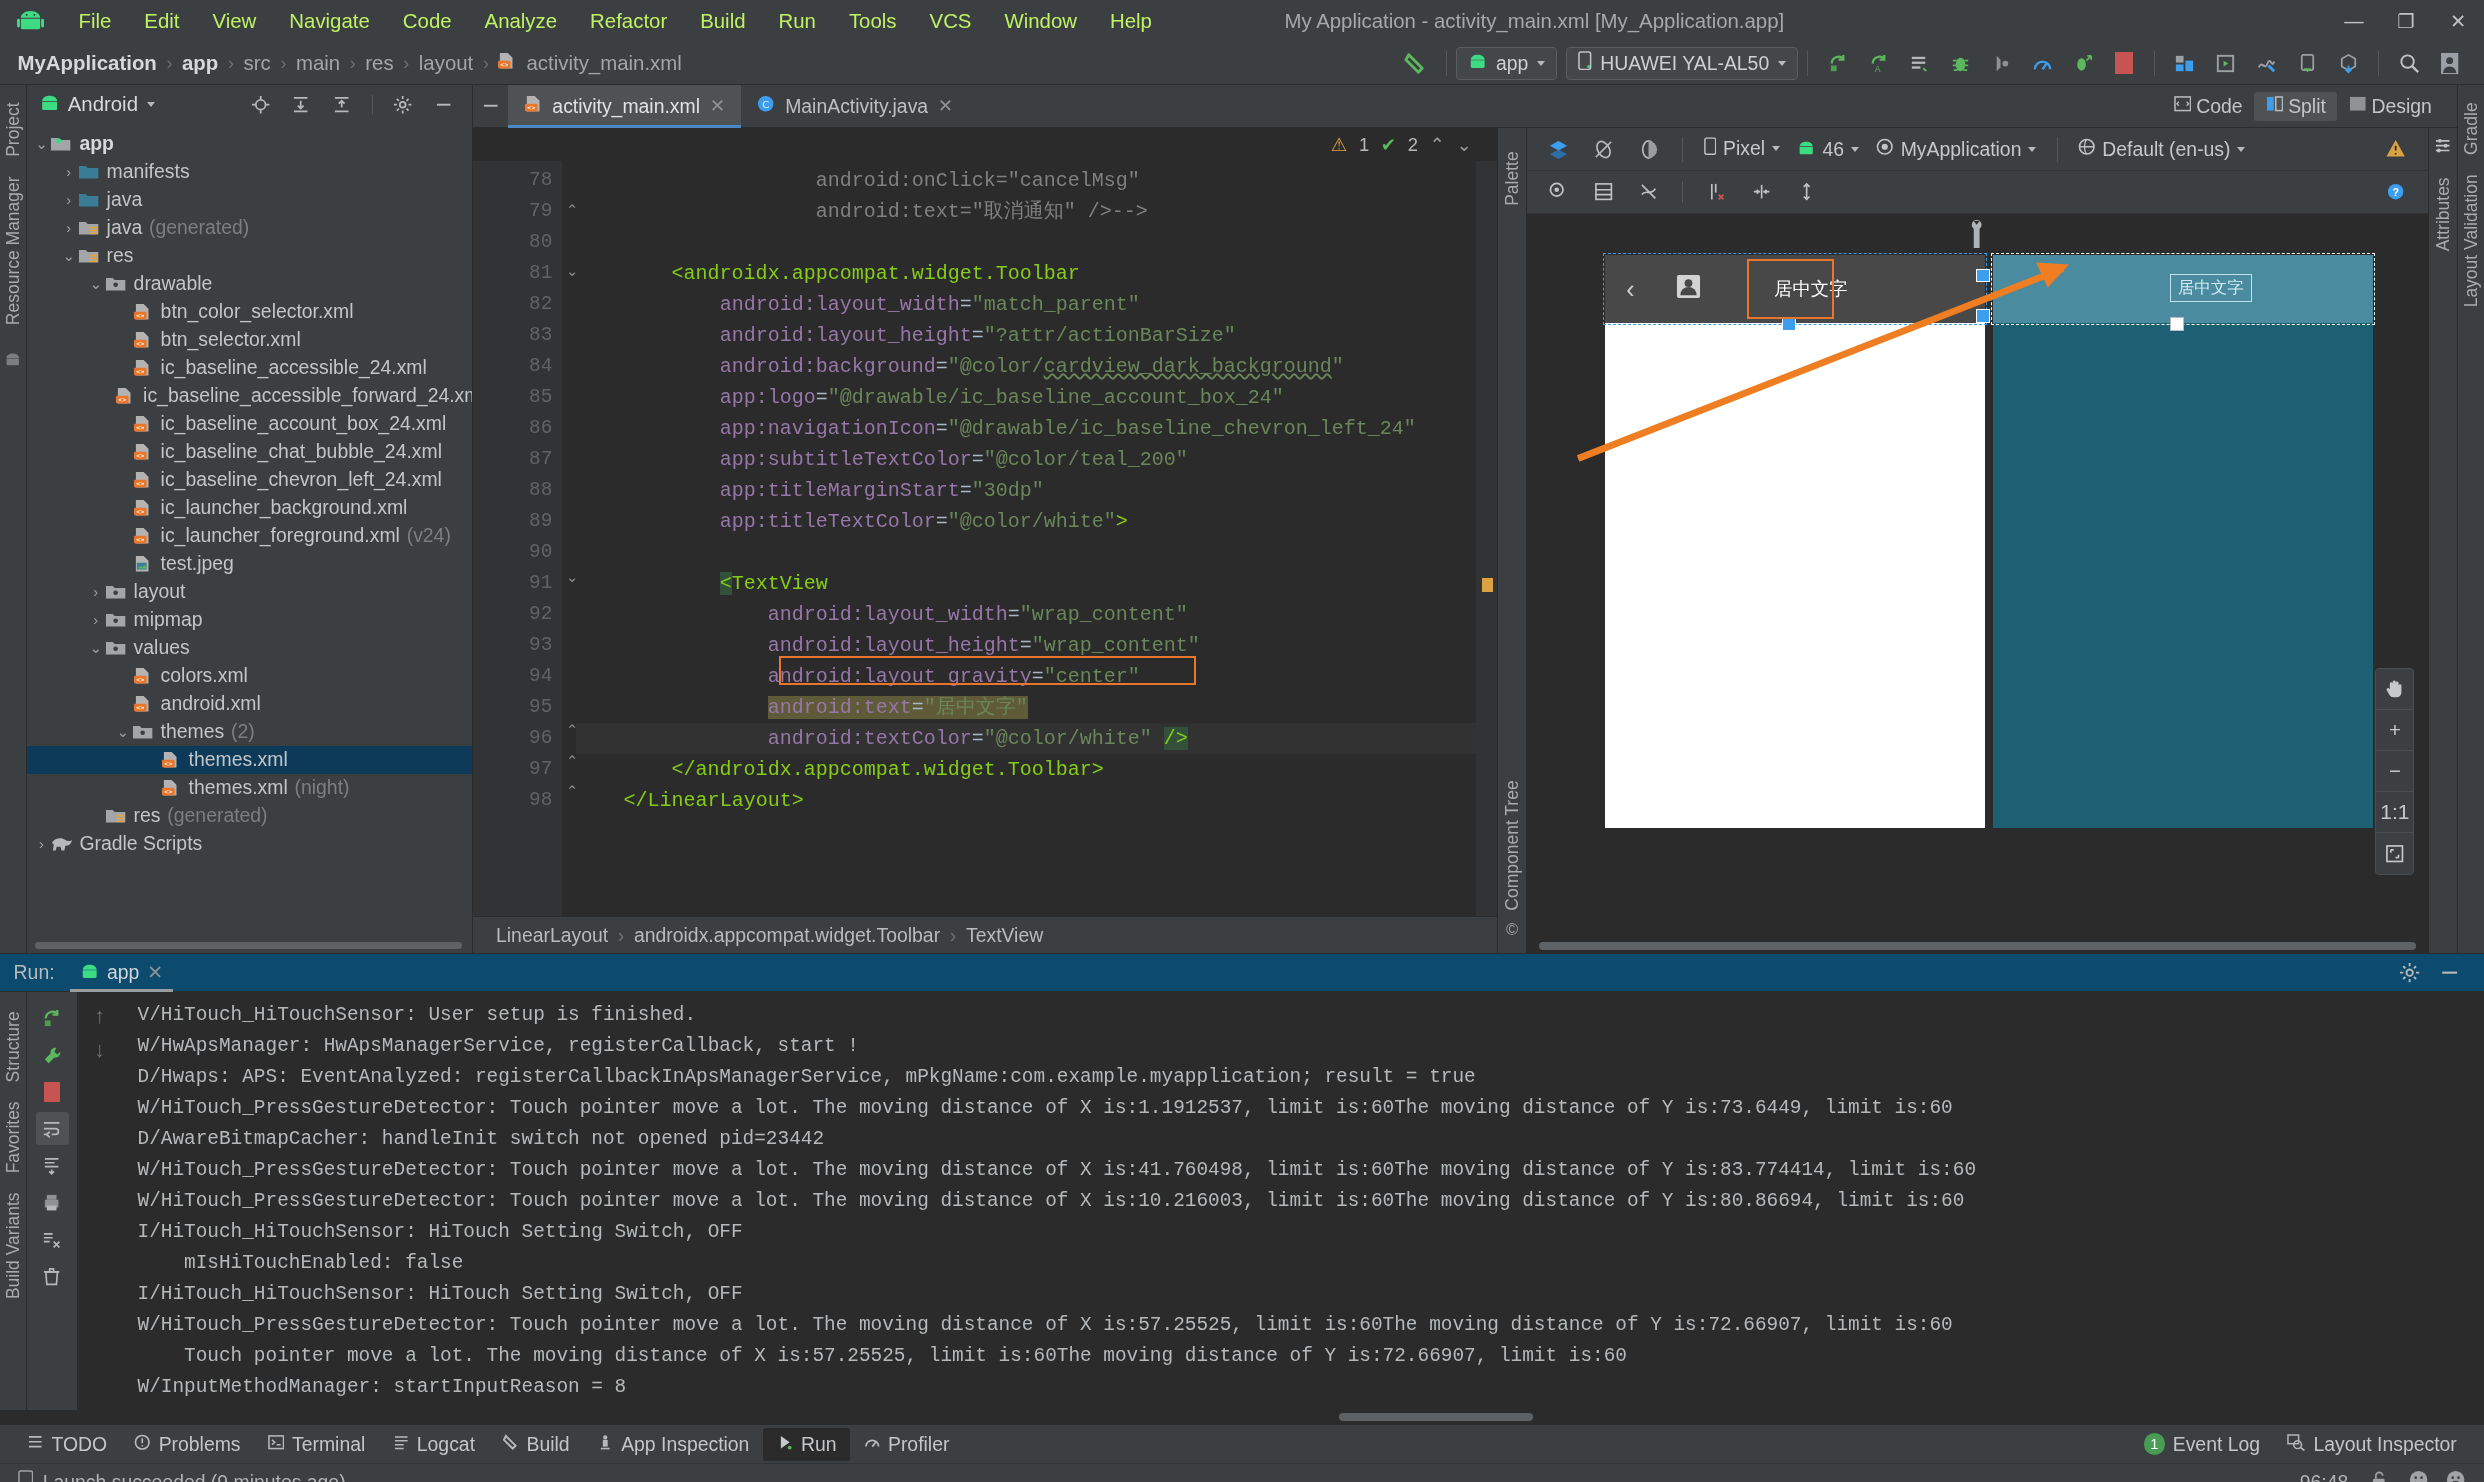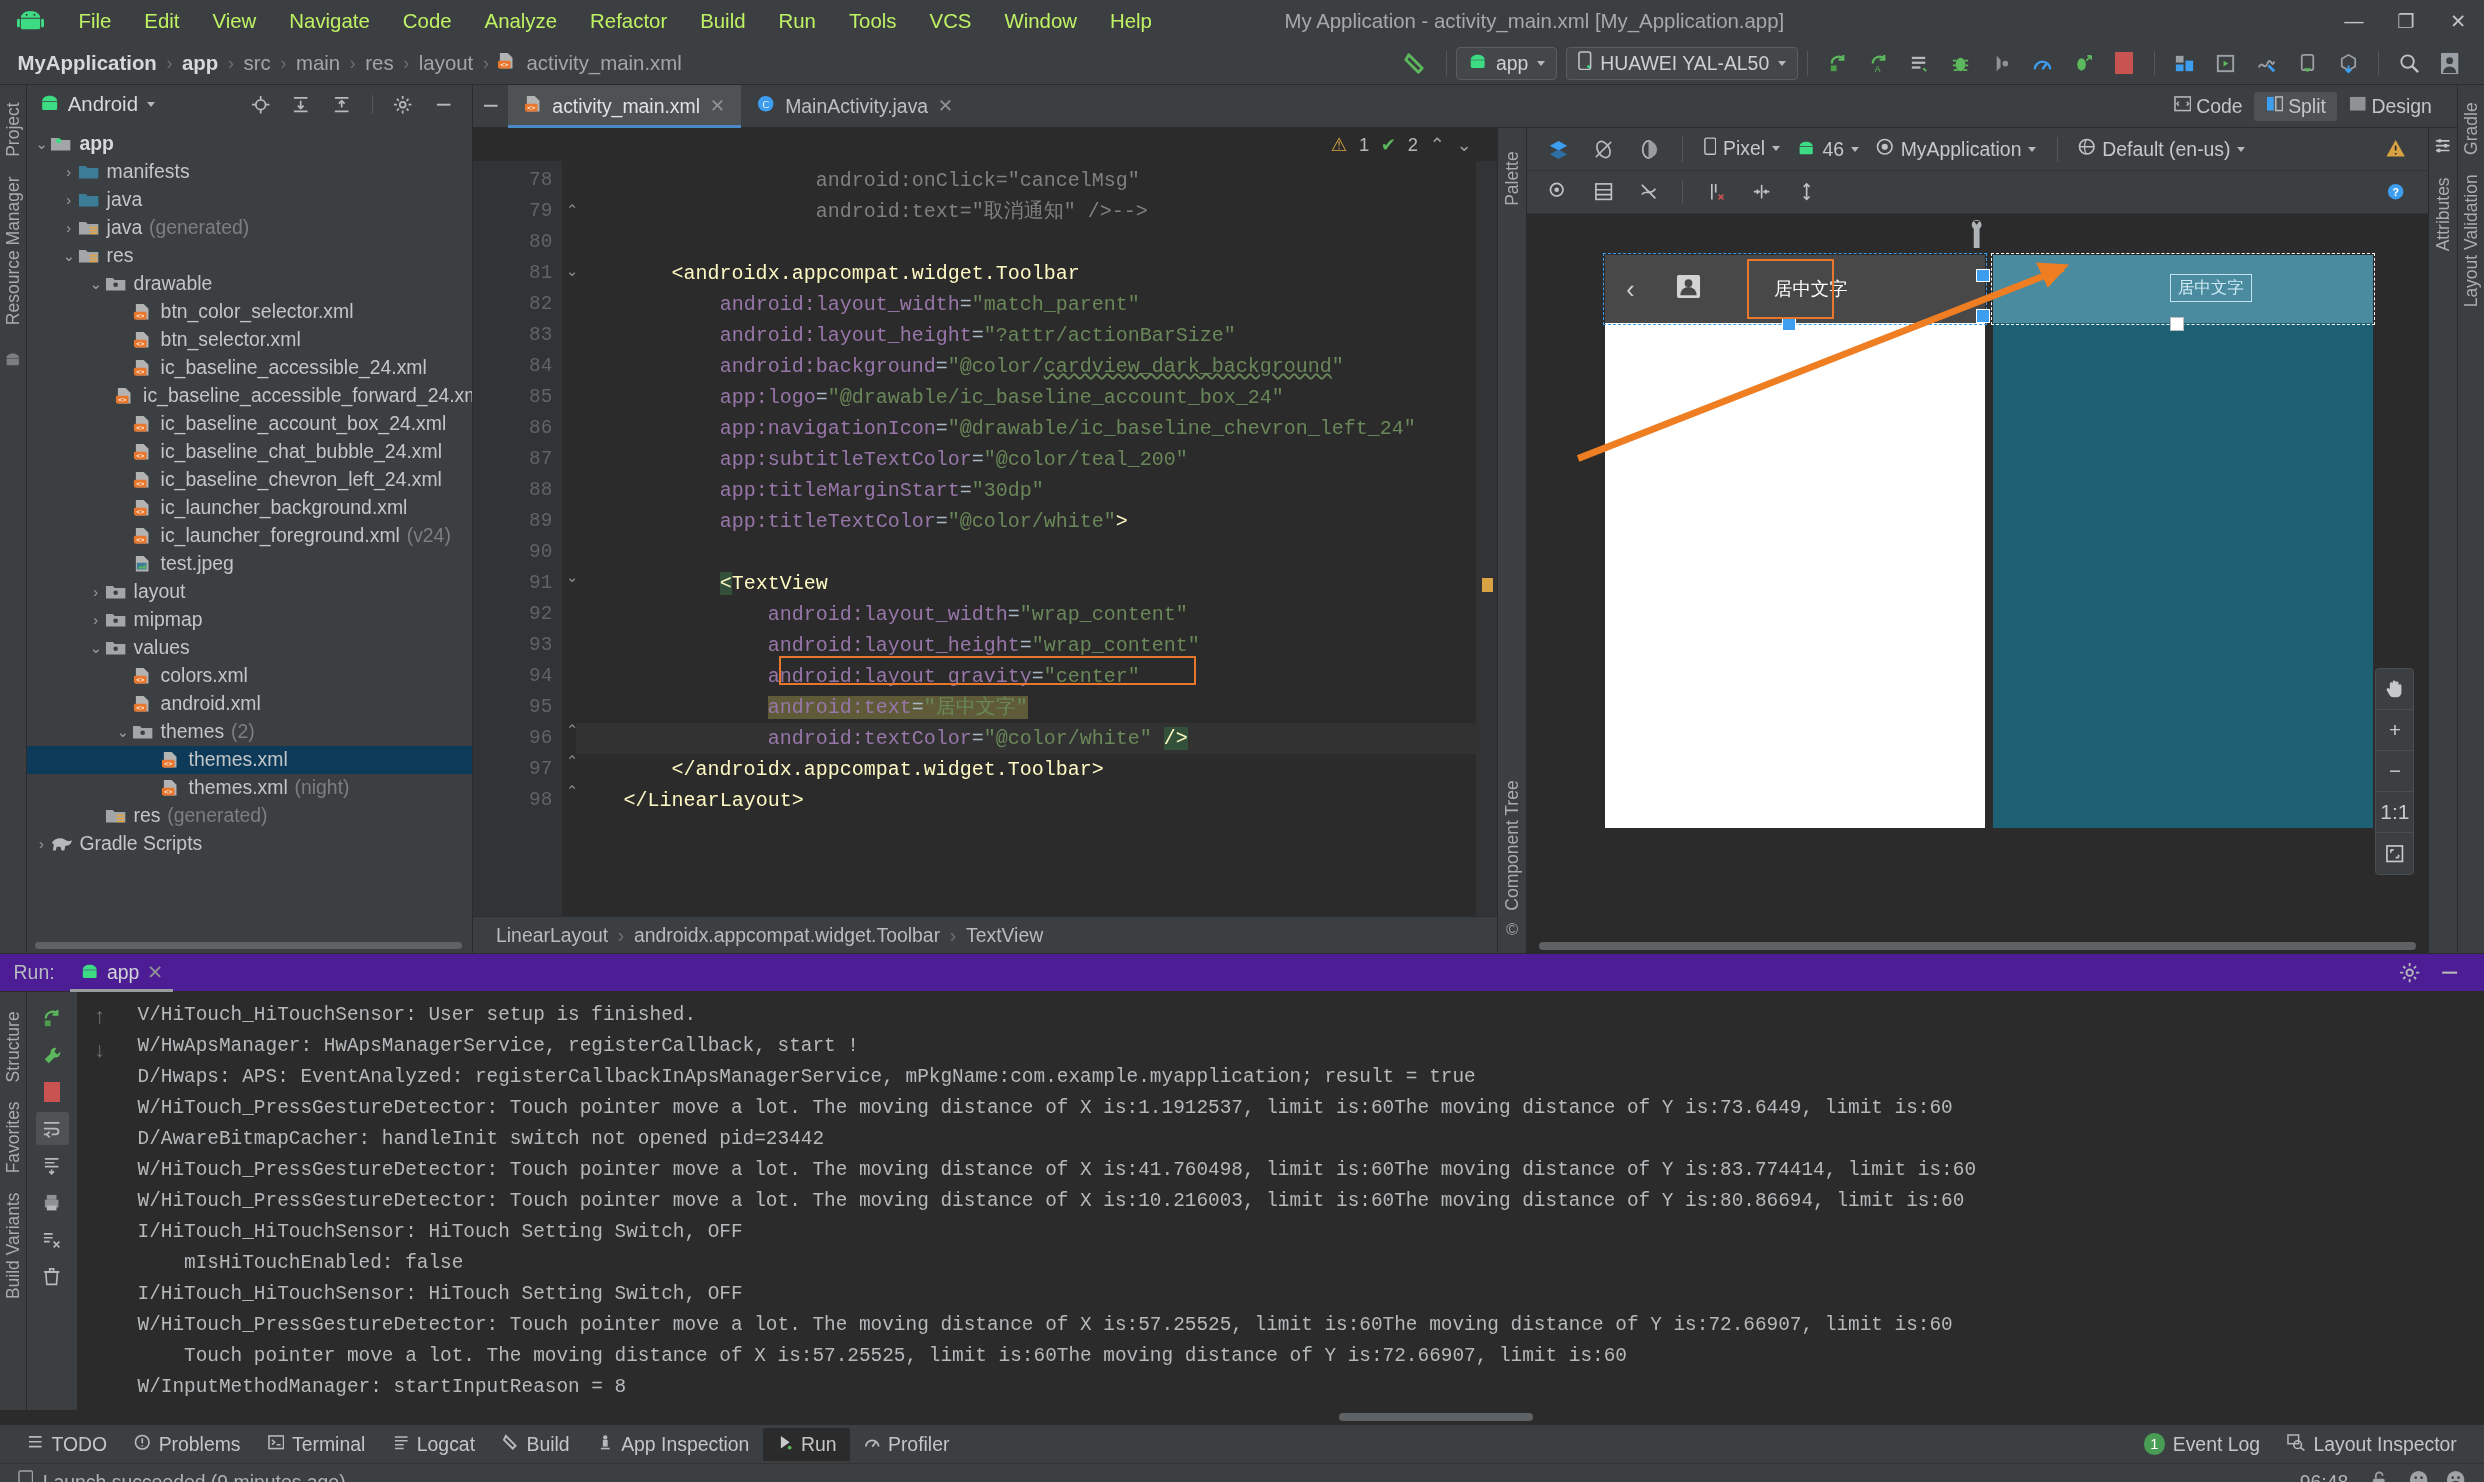--- a/index.html
+++ b/index.html
@@ -81,21 +81,21 @@
      display:flex; flex-direction:column; }
   #codetop { height:33px; background:#2b2b2b; display:flex; justify-content:flex-end;
      align-items:center; padding-right:25px; gap:11.6px; font-size:18.4px; }
   #codebody { flex:1; display:flex; position:relative; overflow:hidden; }
   #gutter { width:89px; background:#313335; color:#606366; font-family:"Liberation Mono",monospace;
      font-size:19.4px; text-align:right; padding-top:3.9px; flex:0 0 auto; }
   .gl { height:31px; line-height:31px; padding-right:9.7px; position:relative; }
   #codetext { flex:1; font-family:"Liberation Mono", monospace; font-size:20px;
      line-height:31px; padding-top:3.9px; padding-left:13.6px; color:#a9b7c6;
      white-space:pre; position:relative; }
-  .k-tag   { color:#fef9c3; }
+  .k-tag   { color:#84cc16; }
   .k-attr  { color:#9876aa; }
   .k-val   { color:#6a8759; }
   .k-cmt   { color:#808080; }
   .k-punc  { color:#a9b7c6; }
   .hl-line { background:#323232; }
   .hl-tok  { background:#5f5b38; }
   .hl-green{ background:#33503a; }
   .squiggle { text-decoration: underline; text-decoration-style: wavy;
      text-decoration-color:#6a8759; }
   #codeframe { position:absolute; border:2.9px solid #e8762c; pointer-events:none; }
@@ -128,21 +128,21 @@
   .orangebox { position:absolute; border:2.9px solid #e8762c; }
 
   #zoomctl { position:absolute; right:13.6px; bottom:78px; width:39px;
      background:#3c3f41; border:1px solid #4b4f51; border-radius:3.9px; }
   #zoomctl div { height:41px; display:flex; align-items:center; justify-content:center;
      color:#c6c9cb; font-size:20.4px; border-bottom:1px solid #4b4f51; }
   #canvasscroll { position:absolute; left:0; right:0; bottom:0; height:13.6px; }
   #canvasscroll .thumb { height:7.8px; margin:2.9px 11.6px; background:#5e6264; border-radius:3.9px; }
 
   
-  #runpanel { height:471px; display:flex; flex-direction:column; background:#4c1d95;justify-content:flex-end; }
+  #runpanel { height:471px; display:flex; flex-direction:column; background:#0c4a6e;justify-content:flex-end; }
   #runhead { height:39px; padding:0 13.6px; border-top:1px solid #2b2b2b;
      border-bottom:1px solid #2b2b2b; }
   #runhead .lab { color:#b8bbbd; font-size:19.4px; margin-right:15.5px; }
   .runtab { display:flex; align-items:center; gap:7.8px; color:#d2d5d7; font-size:19.4px;
      padding:0 9.7px; height:39px; position:relative; }
   .runtab::after { content:""; position:absolute; left:0; right:0; bottom:0;
      height:2.9px; background:#9a9d9f; }
   #runbody { flex:1; display:flex; min-height:0; }
   #runrail { width:27px; background:#3c3f41; }
   #runicons { width:50px; background:#3c3f41; display:flex; flex-direction:column;

